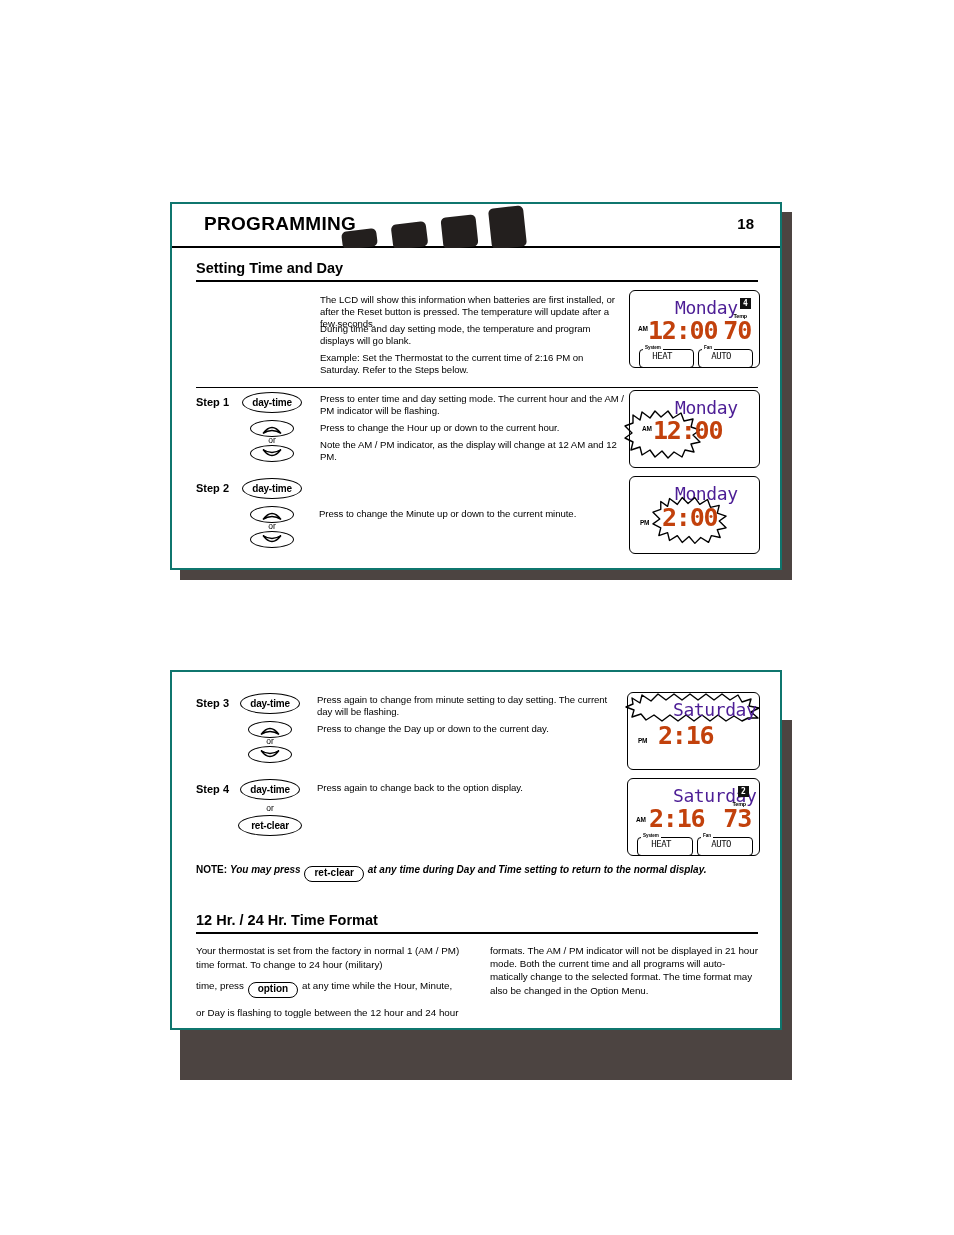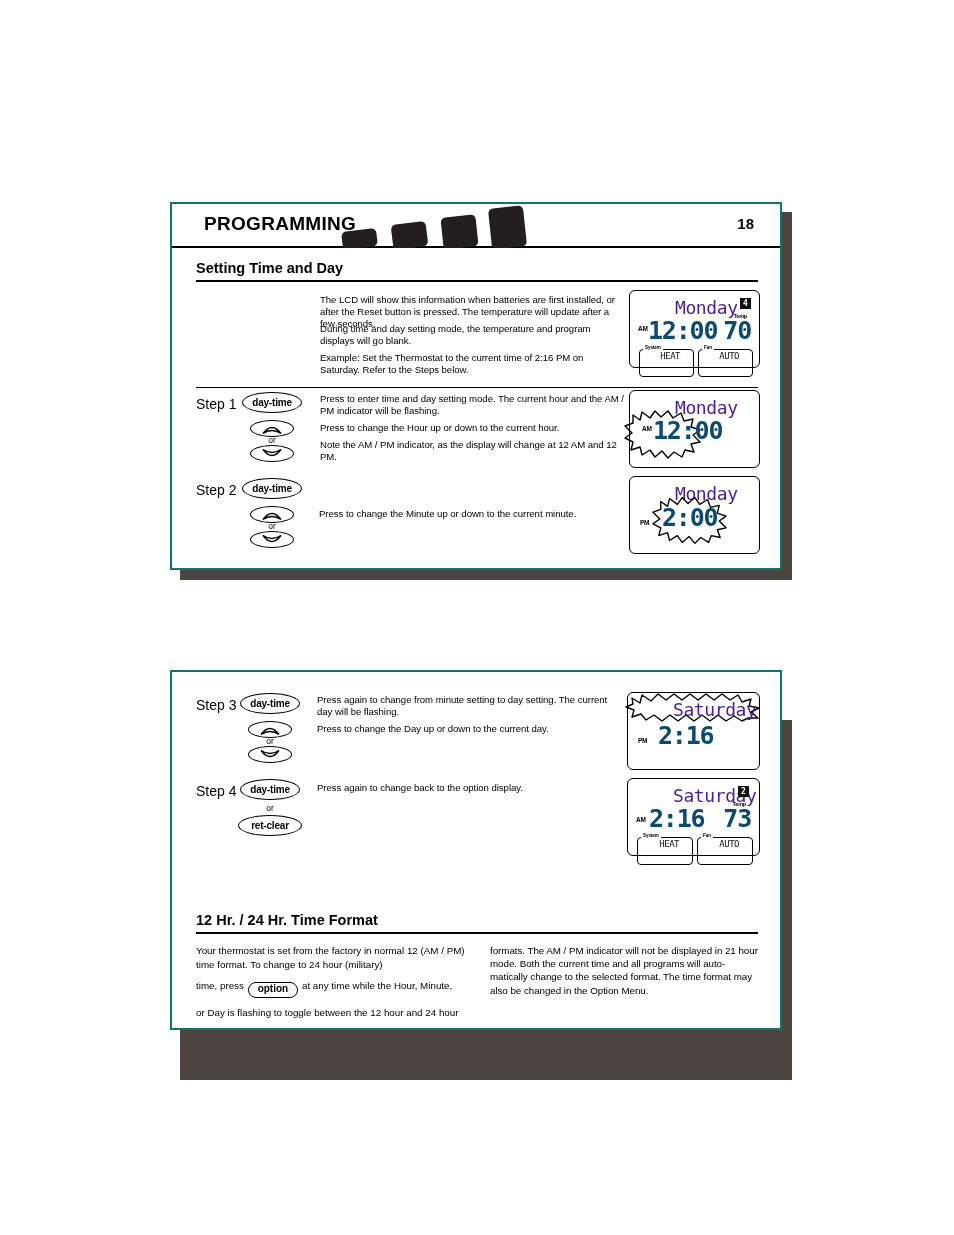--- a/index.html
+++ b/index.html
@@ -82,22 +82,22 @@
   .para {
     position: absolute;
     font-size: 9.6px;
     line-height: 12.2px;
     letter-spacing: -0.05px;
   }
 
   
   .step-label {
     position: absolute;
-    font-size: 14px;
-    font-weight: normal;
+    font-size: 11px;
+    font-weight: bold;
   }
 
   
   .btn-oval {
     position: absolute;
     border: 1.6px solid #000;
     border-radius: 50%;
     background: #fff;
     display: flex;
     align-items: center;
@@ -173,32 +173,32 @@
     font-weight: bold;
     letter-spacing: -0.3px;
   }
   .lcd-time, .lcd-deg {
     position: absolute;
     font-family: "DejaVu Sans Mono", monospace;
     font-size: 25px;
     font-weight: bold;
     letter-spacing: -1.2px;
     line-height: 1;
-    color: #0c4a6e;
+    color: #c2410c;
   }
   .lcd-box {
     position: absolute;
     border: 1.3px solid #000;
     border-radius: 4px;
-    height: 28px;
+    height: 19px;
     font-family: "DejaVu Sans Mono", monospace;
     font-size: 9px;
     color: #111;
     text-align: right;
-    padding-right: 13px;
+    padding-right: 21px;
     line-height: 12px;
     letter-spacing: -0.5px;
   }
   .lcd-box-label {
     position: absolute;
     background: #fff;
     font-size: 4.6px;
     font-weight: bold;
     padding: 0 2px;
     letter-spacing: -0.1px;
@@ -379,26 +379,32 @@
     <div class="lcd-box" style="left:9px; top:58px; width:56px;">
       <span>HEAT</span>
     </div>
     <div class="lcd-box-label" style="left:13px; top:54px;">System</div>
     <div class="lcd-box" style="left:69px; top:58px; width:56px;">
       <span>AUTO</span>
     </div>
     <div class="lcd-box-label" style="left:73px; top:54px;">Fan</div>
   </div>
 
+  <div style="position:absolute; left:24px; top:192px; width:562px; font-size:10px;">
+    <span style="font-weight:bold;">NOTE:</span>
+    <span style="font-weight:bold; font-style:italic;">You may press</span>
+    <span class="inline-oval">ret-clear</span>
+    <span style="font-weight:bold; font-style:italic;">at any time during Day and Time setting to return to the normal display.</span>
+  </div>
 
   <div class="section-head" style="left:24px; top:240px;">12 Hr. / 24 Hr. Time Format</div>
   <div class="rule" style="left:24px; top:260px; width:562px;"></div>
 
   <div style="position:absolute; left:24px; top:272px; width:270px; font-size:9.8px; line-height:13.5px;">
-    <div>Your thermostat is set from the factory in normal 12 (AM / PM) time format. To change to 24 hour (military)</div>
+    <div>Your thermostat is set from the factory in normal 1 (AM / PM) time format. To change to 24 hour (military)</div>
     <div style="margin-top:8px;">
       <span>time, press</span>
       <span class="inline-oval">option</span>
       <span>at any time while the Hour, Minute,</span>
     </div>
     <div style="margin-top:8px;">or Day is flashing to toggle between the 12 hour and 24 hour</div>
   </div>
 
   <div class="para" style="left:318px; top:272px; width:268px; font-size:9.8px; line-height:13.2px;">formats. The AM / PM indicator will not be displayed in 21 hour mode. Both the current time and all programs will auto-matically change to the selected format. The time format may also be changed in the Option Menu.</div>
 

